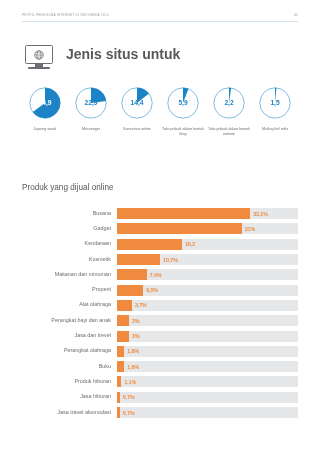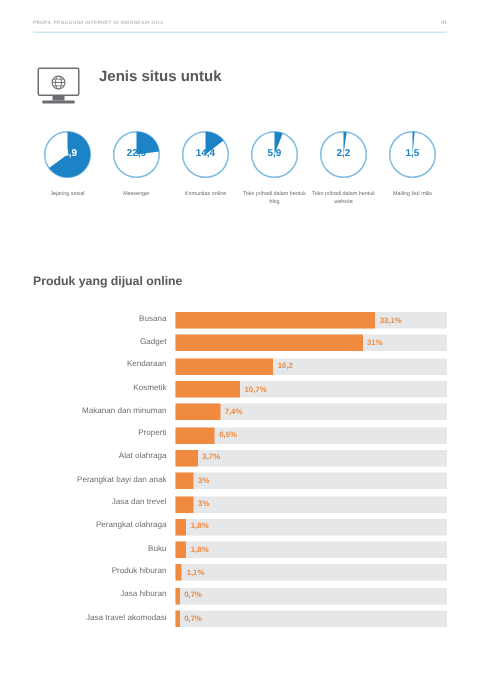--- a/index.html
+++ b/index.html
@@ -55,21 +55,21 @@
   .monitor .base {
     position: absolute; left: 3px; top: 22px;
     width: 22px; height: 2.2px; background: #6d6e71; border-radius: 1px;
   }
   .monitor .globe {
     position: absolute; left: 9px; top: 5px;
     width: 10px; height: 10px;
   }
   .sec1-text {
     margin-left: 11px;
-    font-size: 10px;
+    font-size: 14px;
     font-weight: bold;
     line-height: 1.42;
     color: #58595b;
     padding-top: 1px;
   }
 
   
   .pies {
     position: absolute;
     left: 22px; top: 86px;
@@ -103,21 +103,21 @@
     text-align: center;
     color: #6d6e71;
     max-width: 46px;
   }
 
   
   .sec2-title {
     position: absolute;
     left: 22px; top: 183px;
     font-size: 8.2px;
-    font-weight: bold;
+    font-weight: normal;
     color: #58595b;
     text-align: center;
   }
   .bars {
     position: absolute;
     left: 22px; top: 206px;
     width: 276px;
   }
   .brow {
     display: flex;

